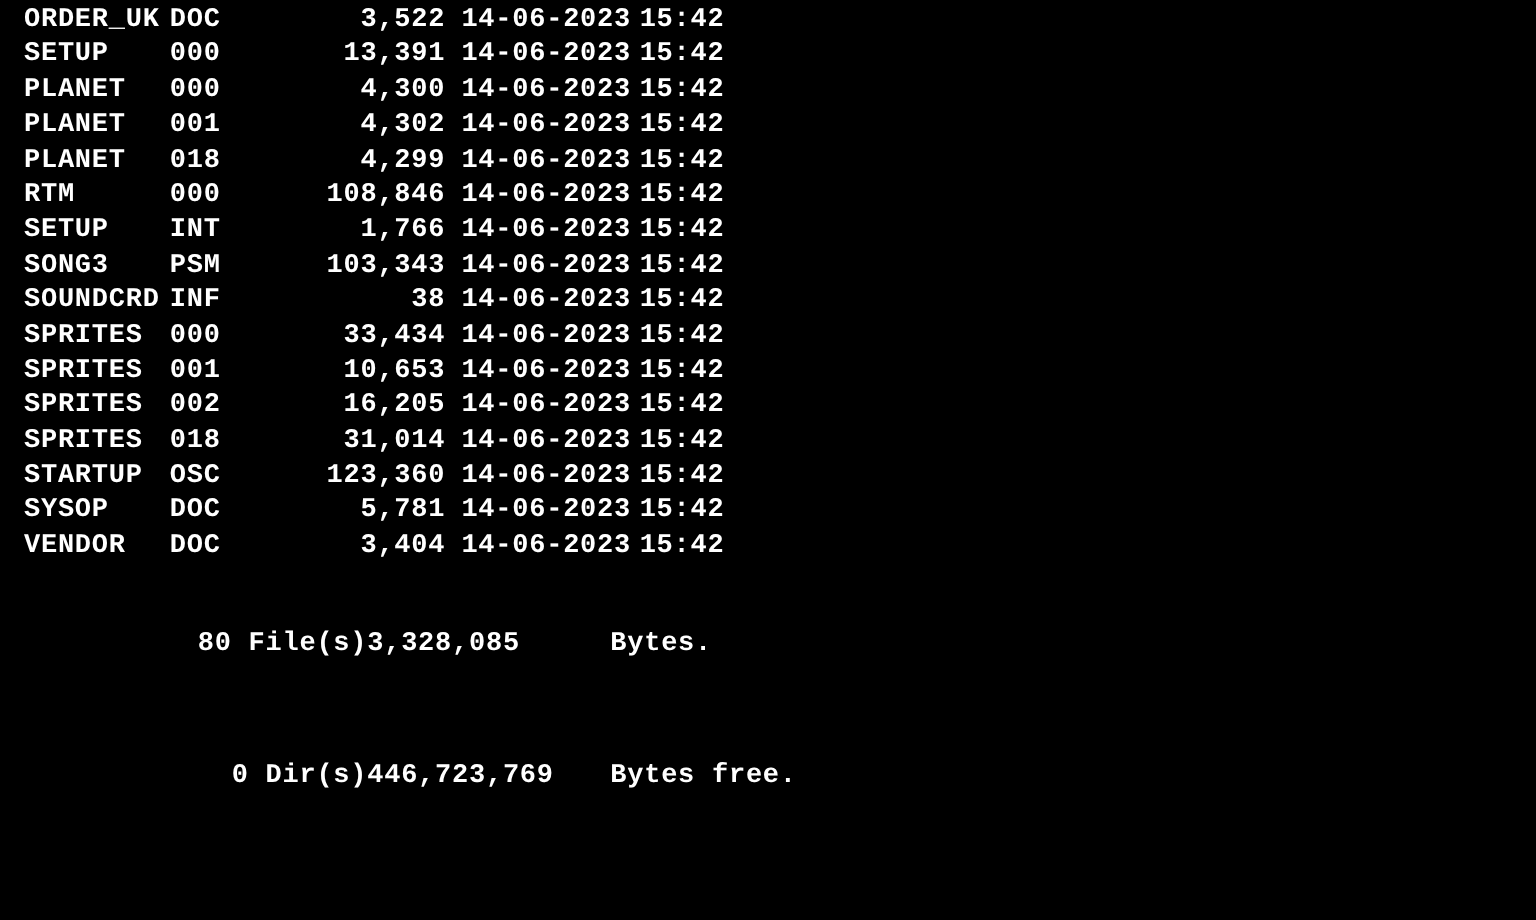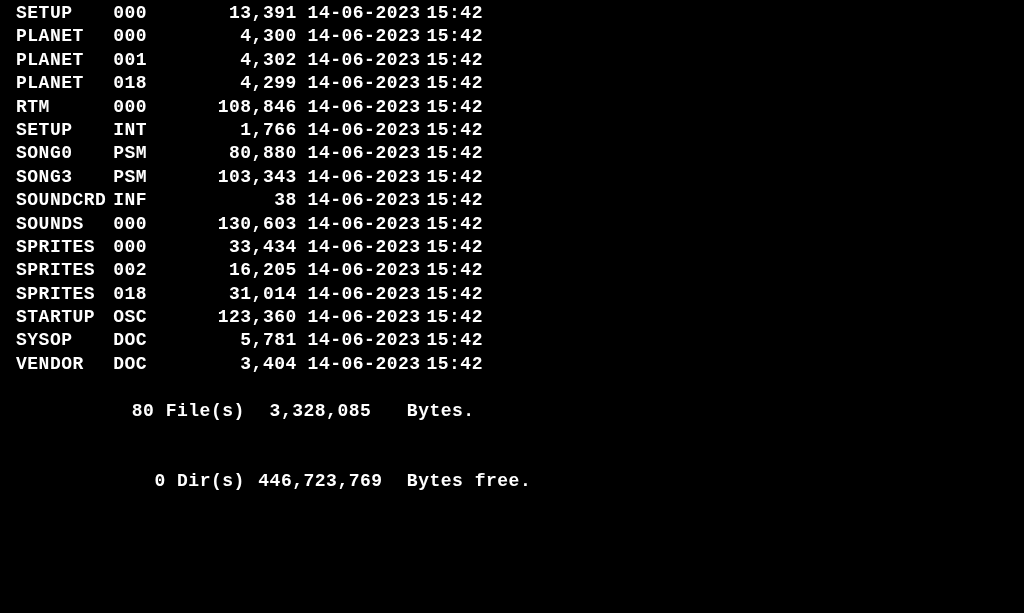--- a/index.html
+++ b/index.html
@@ -21,40 +21,40 @@
     }
     .row {
       white-space: pre;
     }
     .name { display: inline-block; width: 9ch; }
     .ext  { display: inline-block; width: 3ch; }
     .size { display: inline-block; width: 14ch; text-align: right; }
     .sp   { display: inline-block; width: 1ch; }
     .date { display: inline-block; width: 10ch; }
     .time { display: inline-block; width: 5ch; }
-    .summary-left { display: inline-block; width: 17ch; text-align: right; }
-    .summary-mid  { display: inline-block; width: 14ch; text-align: center; }
+    .summary-left { display: inline-block; width: 17ch; text-align: right; margin-top: 18px; }
+    .summary-mid  { display: inline-block; width: 14ch; text-align: left; }
     @keyframes blink { 50% { opacity: 0; } }
   </style>
 </head>
 <body>
 
 <div class="terminal">
   <div id="file-list">
+      <div class="row"><span class="name">ORDER_UK</span><span class="ext">DOC</span><span class="size">3,522</span><span class="sp"> </span><span class="date">14-06-2023</span><span class="sp"> </span><span class="time">15:42</span></div>
       <div class="row"><span class="name">SETUP</span><span class="ext">000</span><span class="size">13,391</span><span class="sp"> </span><span class="date">14-06-2023</span><span class="sp"> </span><span class="time">15:42</span></div>
       <div class="row"><span class="name">PLANET</span><span class="ext">000</span><span class="size">4,300</span><span class="sp"> </span><span class="date">14-06-2023</span><span class="sp"> </span><span class="time">15:42</span></div>
       <div class="row"><span class="name">PLANET</span><span class="ext">001</span><span class="size">4,302</span><span class="sp"> </span><span class="date">14-06-2023</span><span class="sp"> </span><span class="time">15:42</span></div>
       <div class="row"><span class="name">PLANET</span><span class="ext">018</span><span class="size">4,299</span><span class="sp"> </span><span class="date">14-06-2023</span><span class="sp"> </span><span class="time">15:42</span></div>
       <div class="row"><span class="name">RTM</span><span class="ext">000</span><span class="size">108,846</span><span class="sp"> </span><span class="date">14-06-2023</span><span class="sp"> </span><span class="time">15:42</span></div>
       <div class="row"><span class="name">SETUP</span><span class="ext">INT</span><span class="size">1,766</span><span class="sp"> </span><span class="date">14-06-2023</span><span class="sp"> </span><span class="time">15:42</span></div>
-      <div class="row"><span class="name">SONG0</span><span class="ext">PSM</span><span class="size">80,880</span><span class="sp"> </span><span class="date">14-06-2023</span><span class="sp"> </span><span class="time">15:42</span></div>
       <div class="row"><span class="name">SONG3</span><span class="ext">PSM</span><span class="size">103,343</span><span class="sp"> </span><span class="date">14-06-2023</span><span class="sp"> </span><span class="time">15:42</span></div>
       <div class="row"><span class="name">SOUNDCRD</span><span class="ext">INF</span><span class="size">38</span><span class="sp"> </span><span class="date">14-06-2023</span><span class="sp"> </span><span class="time">15:42</span></div>
-      <div class="row"><span class="name">SOUNDS</span><span class="ext">000</span><span class="size">130,603</span><span class="sp"> </span><span class="date">14-06-2023</span><span class="sp"> </span><span class="time">15:42</span></div>
       <div class="row"><span class="name">SPRITES</span><span class="ext">000</span><span class="size">33,434</span><span class="sp"> </span><span class="date">14-06-2023</span><span class="sp"> </span><span class="time">15:42</span></div>
+      <div class="row"><span class="name">SPRITES</span><span class="ext">001</span><span class="size">10,653</span><span class="sp"> </span><span class="date">14-06-2023</span><span class="sp"> </span><span class="time">15:42</span></div>
       <div class="row"><span class="name">SPRITES</span><span class="ext">002</span><span class="size">16,205</span><span class="sp"> </span><span class="date">14-06-2023</span><span class="sp"> </span><span class="time">15:42</span></div>
       <div class="row"><span class="name">SPRITES</span><span class="ext">018</span><span class="size">31,014</span><span class="sp"> </span><span class="date">14-06-2023</span><span class="sp"> </span><span class="time">15:42</span></div>
       <div class="row"><span class="name">STARTUP</span><span class="ext">OSC</span><span class="size">123,360</span><span class="sp"> </span><span class="date">14-06-2023</span><span class="sp"> </span><span class="time">15:42</span></div>
       <div class="row"><span class="name">SYSOP</span><span class="ext">DOC</span><span class="size">5,781</span><span class="sp"> </span><span class="date">14-06-2023</span><span class="sp"> </span><span class="time">15:42</span></div>
       <div class="row"><span class="name">VENDOR</span><span class="ext">DOC</span><span class="size">3,404</span><span class="sp"> </span><span class="date">14-06-2023</span><span class="sp"> </span><span class="time">15:42</span></div>
     </div>
 
   <div class="row">
     <span class="summary-left">80 File(s)</span><span class="summary-mid">3,328,085</span><span class="sp"> </span><span>Bytes.</span>
   </div>

